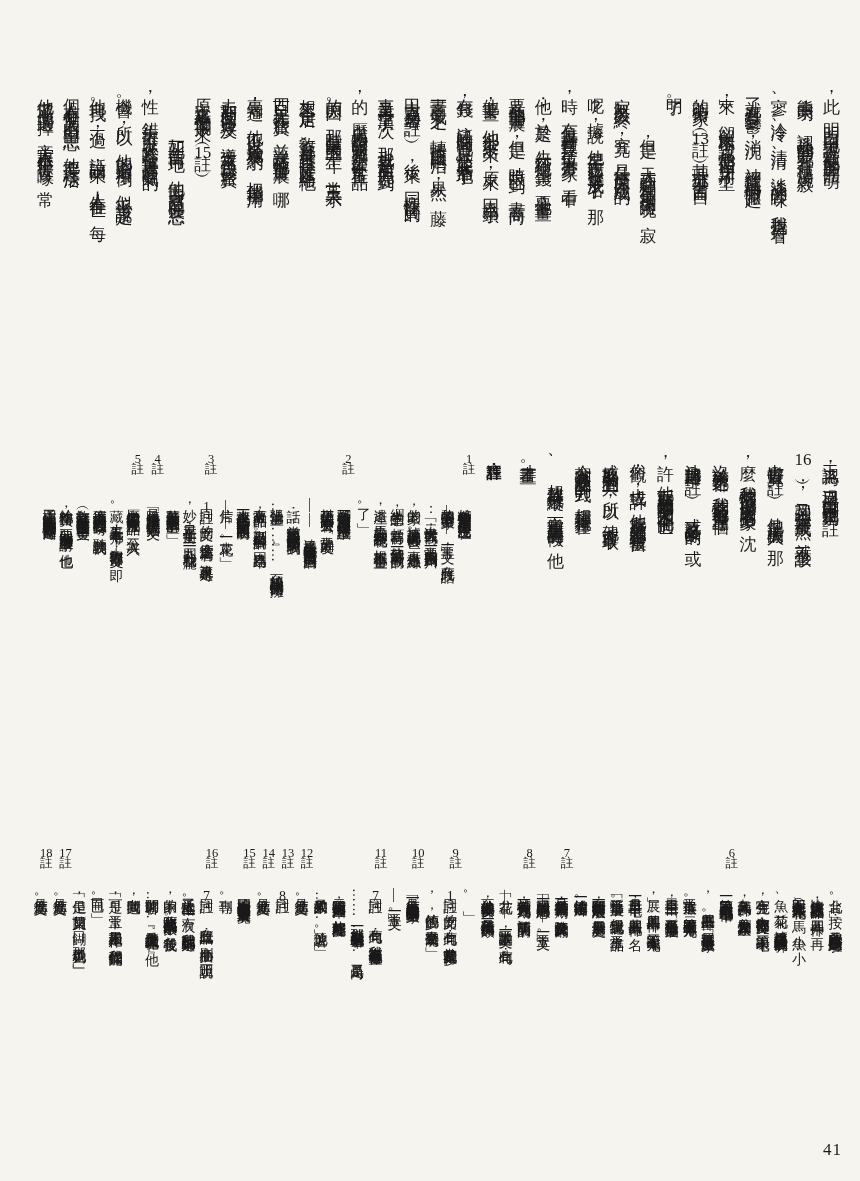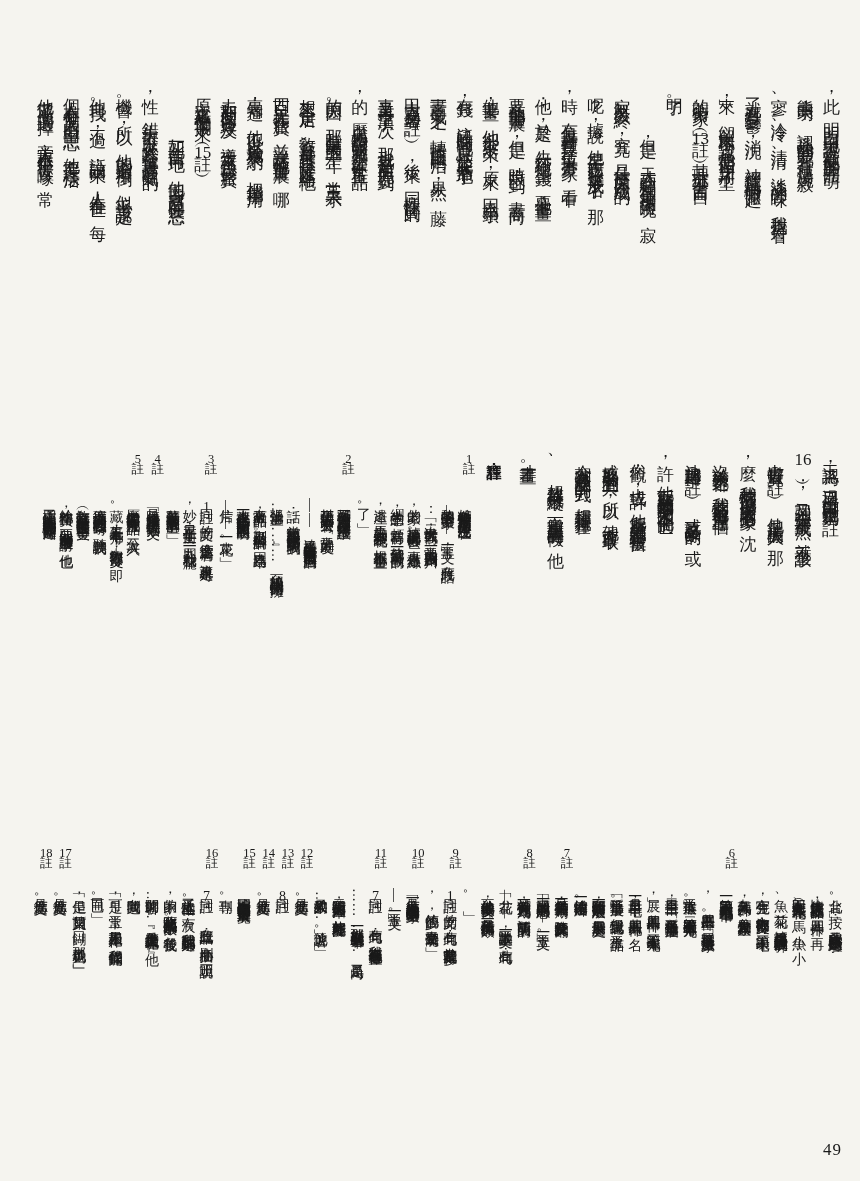--- a/index.html
+++ b/index.html
@@ -216,13 +216,13 @@
     <div class="note">
       <div class="note-label">註<span class="tcy">17</span></div>
       <div class="col">見席德進文。</div>
     </div>
     <div class="note">
       <div class="note-label">註<span class="tcy">18</span></div>
       <div class="col">見席德進文。</div>
     </div>
   </div>
 
-<div class="page-number">49</div>
+<div class="page-number">41</div>
 
 </body></html>

